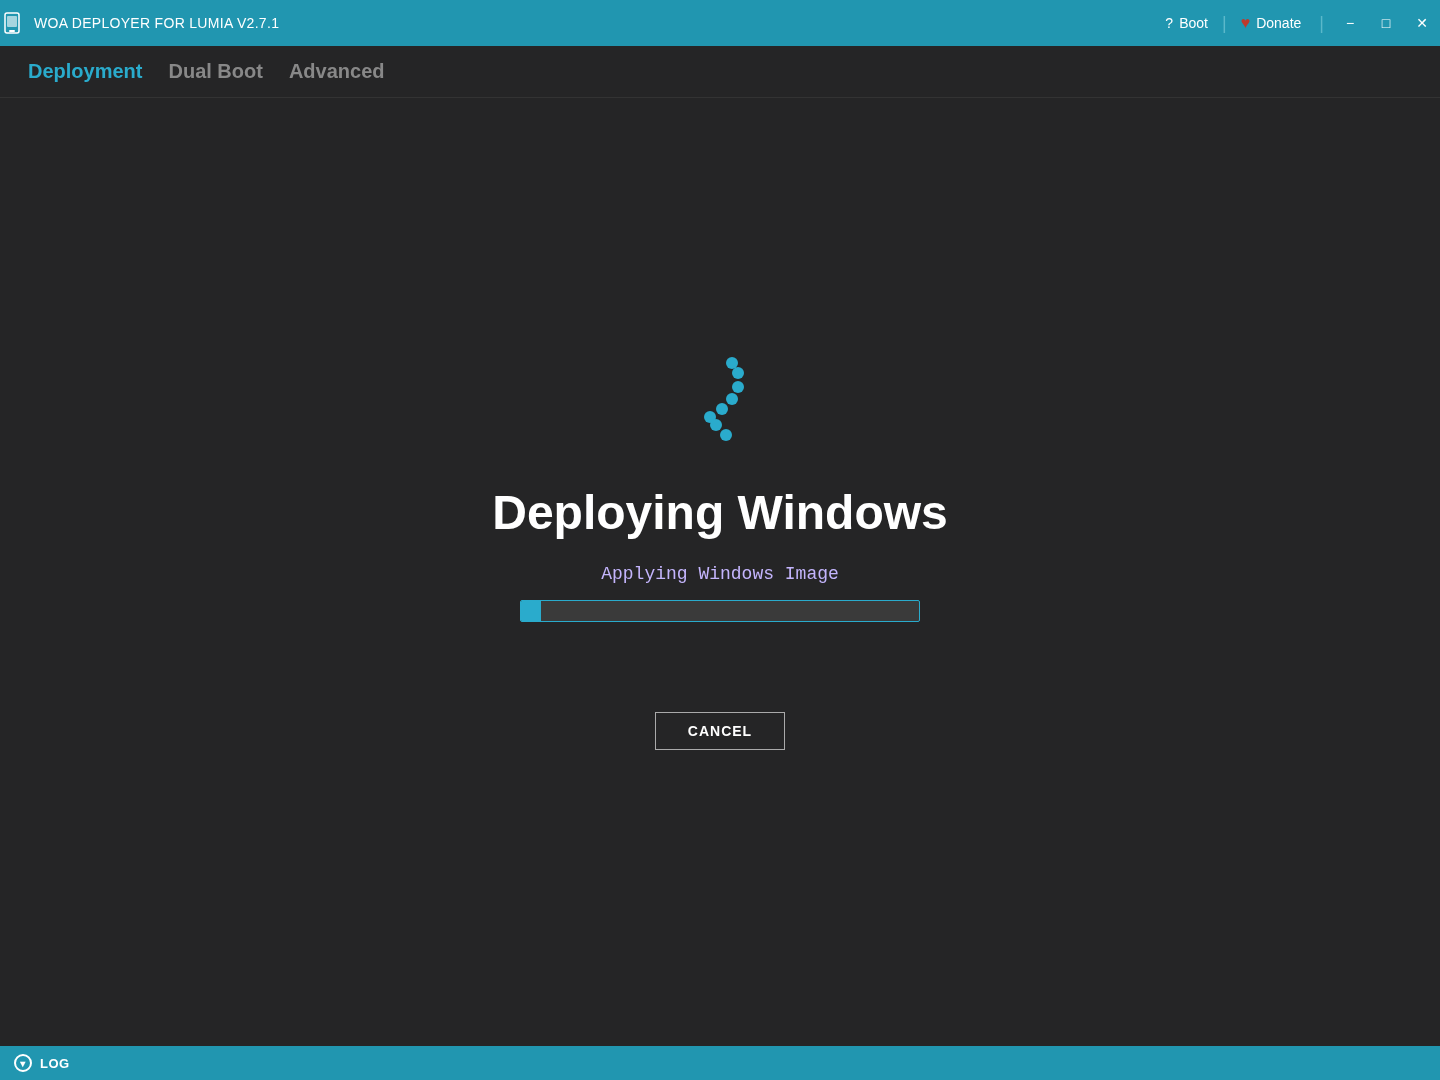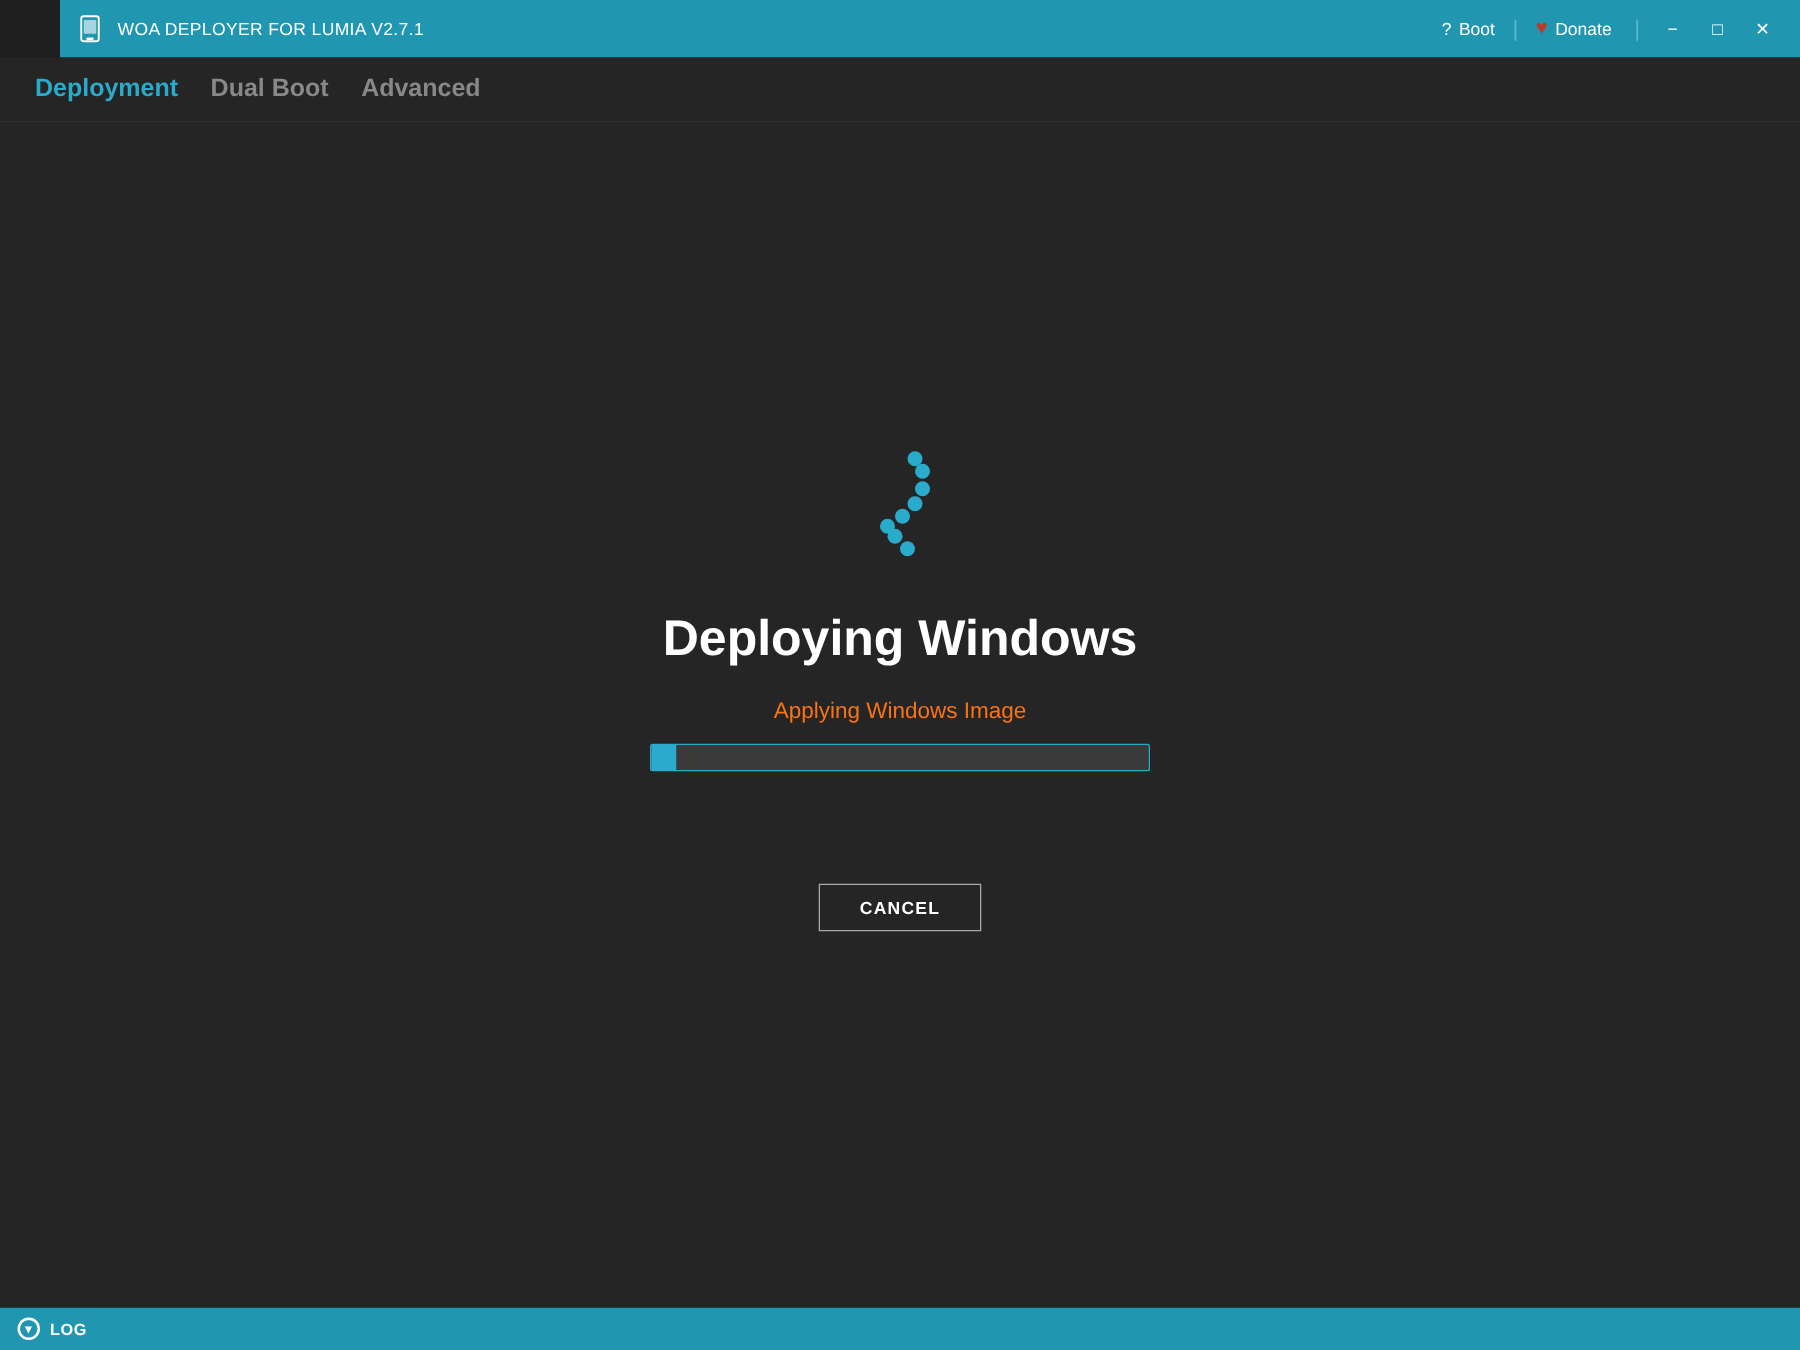--- a/index.html
+++ b/index.html
@@ -13,23 +13,22 @@
       display: flex;
       flex-direction: column;
     }
 
     
     #titlebar {
       background: #2196b0;
       height: 46px;
       display: flex;
       align-items: center;
-      padding: 0 12px;
+      padding: 0 0;
       flex-shrink: 0;
-      margin-left: 48px;
     }
 
     #titlebar-icon {
       width: 24px;
       height: 24px;
       margin-right: 10px;
       flex-shrink: 0;
     }
 
     #titlebar-title {
@@ -146,31 +145,32 @@
       width: 12px;
       height: 12px;
       border-radius: 50%;
       background: #2aabcc;
       position: absolute;
     }
 
     
     #deploy-title {
       color: #ffffff;
-      font-size: 40px;
+      font-size: 48px;
       font-weight: 700;
       margin-bottom: 24px;
       text-align: center;
     }
 
     #deploy-status {
-      color: #f97316;
+      color: #c4b5fd;
       font-size: 18px;
       margin-bottom: 16px;
       text-align: center;
+      font-family: Liberation Mono, monospace;
     }
 
     
     #progress-container {
       width: 400px;
       height: 22px;
       background: #3a3a3a;
       border: 1.5px solid #2aabcc;
       border-radius: 2px;
       margin-bottom: 50px;

